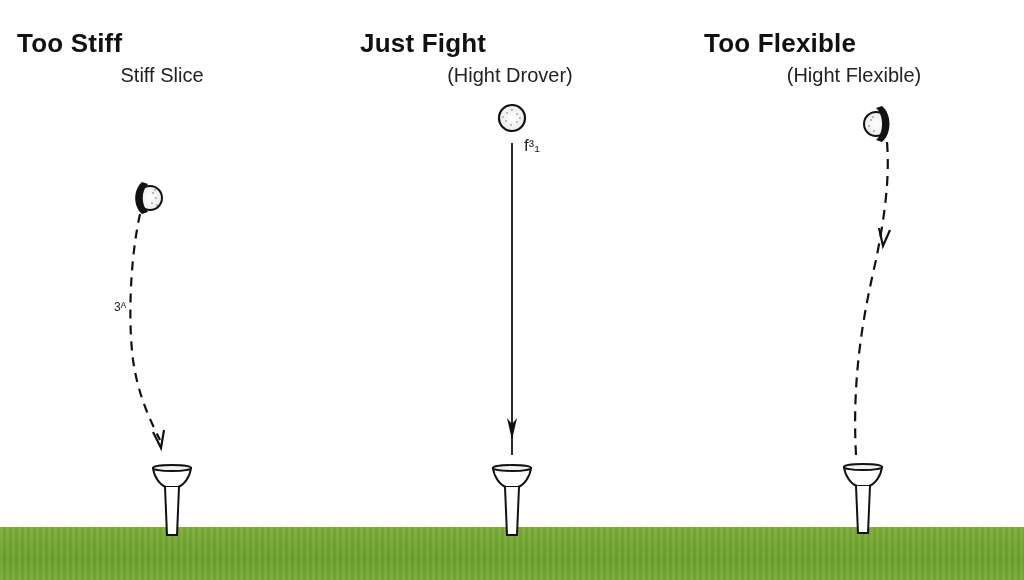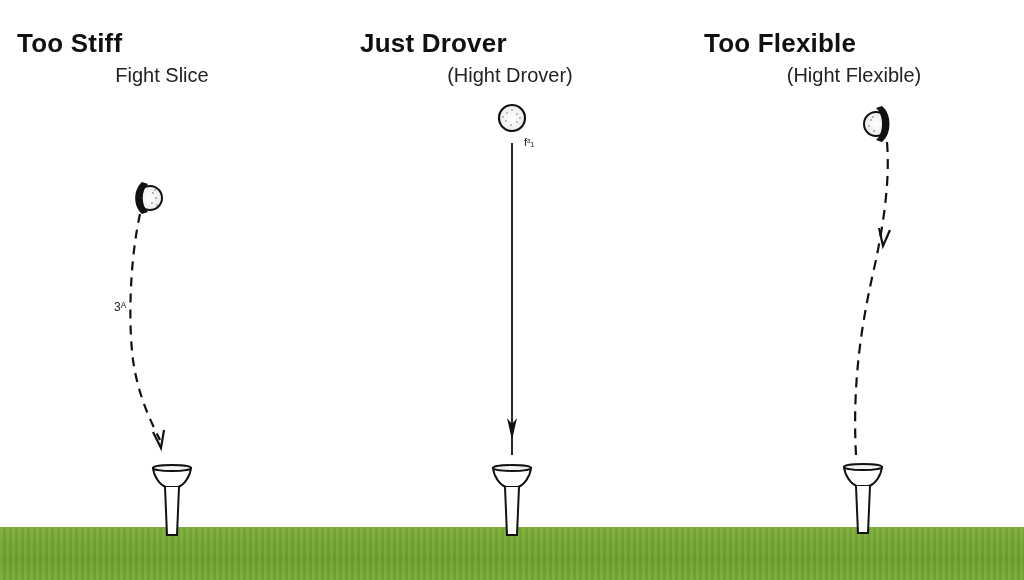--- a/index.html
+++ b/index.html
@@ -12,30 +12,30 @@
   .grass::before { content:""; position:absolute; inset:0;
     background: repeating-linear-gradient(90deg, rgba(255,255,255,0.04) 0 3px, rgba(0,0,0,0.05) 3px 6px); }
   .annot { position:absolute; font-size:12px; color:#222; }
 </style>
 </head>
 <body>
 
 <div class="grass"></div>
 
 <div class="panel-title" style="left:17px; top:28px;">Too Stiff</div>
-<div class="panel-sub" style="left:12px; top:64px;">Fight Slice</div>
+<div class="panel-sub" style="left:12px; top:64px;">Stiff Slice</div>
 
-<div class="panel-title" style="left:360px; top:28px;">Just Drover</div>
+<div class="panel-title" style="left:360px; top:28px;">Just Fight</div>
 <div class="panel-sub" style="left:360px; top:64px;">(Hight Drover)</div>
 
 <div class="panel-title" style="left:704px; top:28px;">Too Flexible</div>
 <div class="panel-sub" style="left:704px; top:64px;">(Hight Flexible)</div>
 
 <div class="annot" style="left:114px; top:300px;">3ᴬ</div>
-<div class="annot" style="left:524px; top:136px; font-size:11px;">fᶟ₁</div>
+<div class="annot" style="left:524px; top:136px; font-size:17px;">fᶟ₁</div>
 
 <svg class="scene" width="1024" height="580" viewBox="0 0 1024 580">
   <defs>
     <radialGradient id="dimple" cx="50%" cy="50%" r="50%">
       <stop offset="0%" stop-color="#ffffff"></stop>
       <stop offset="100%" stop-color="#ececec"></stop>
     </radialGradient>
   </defs>
 
   <g>

